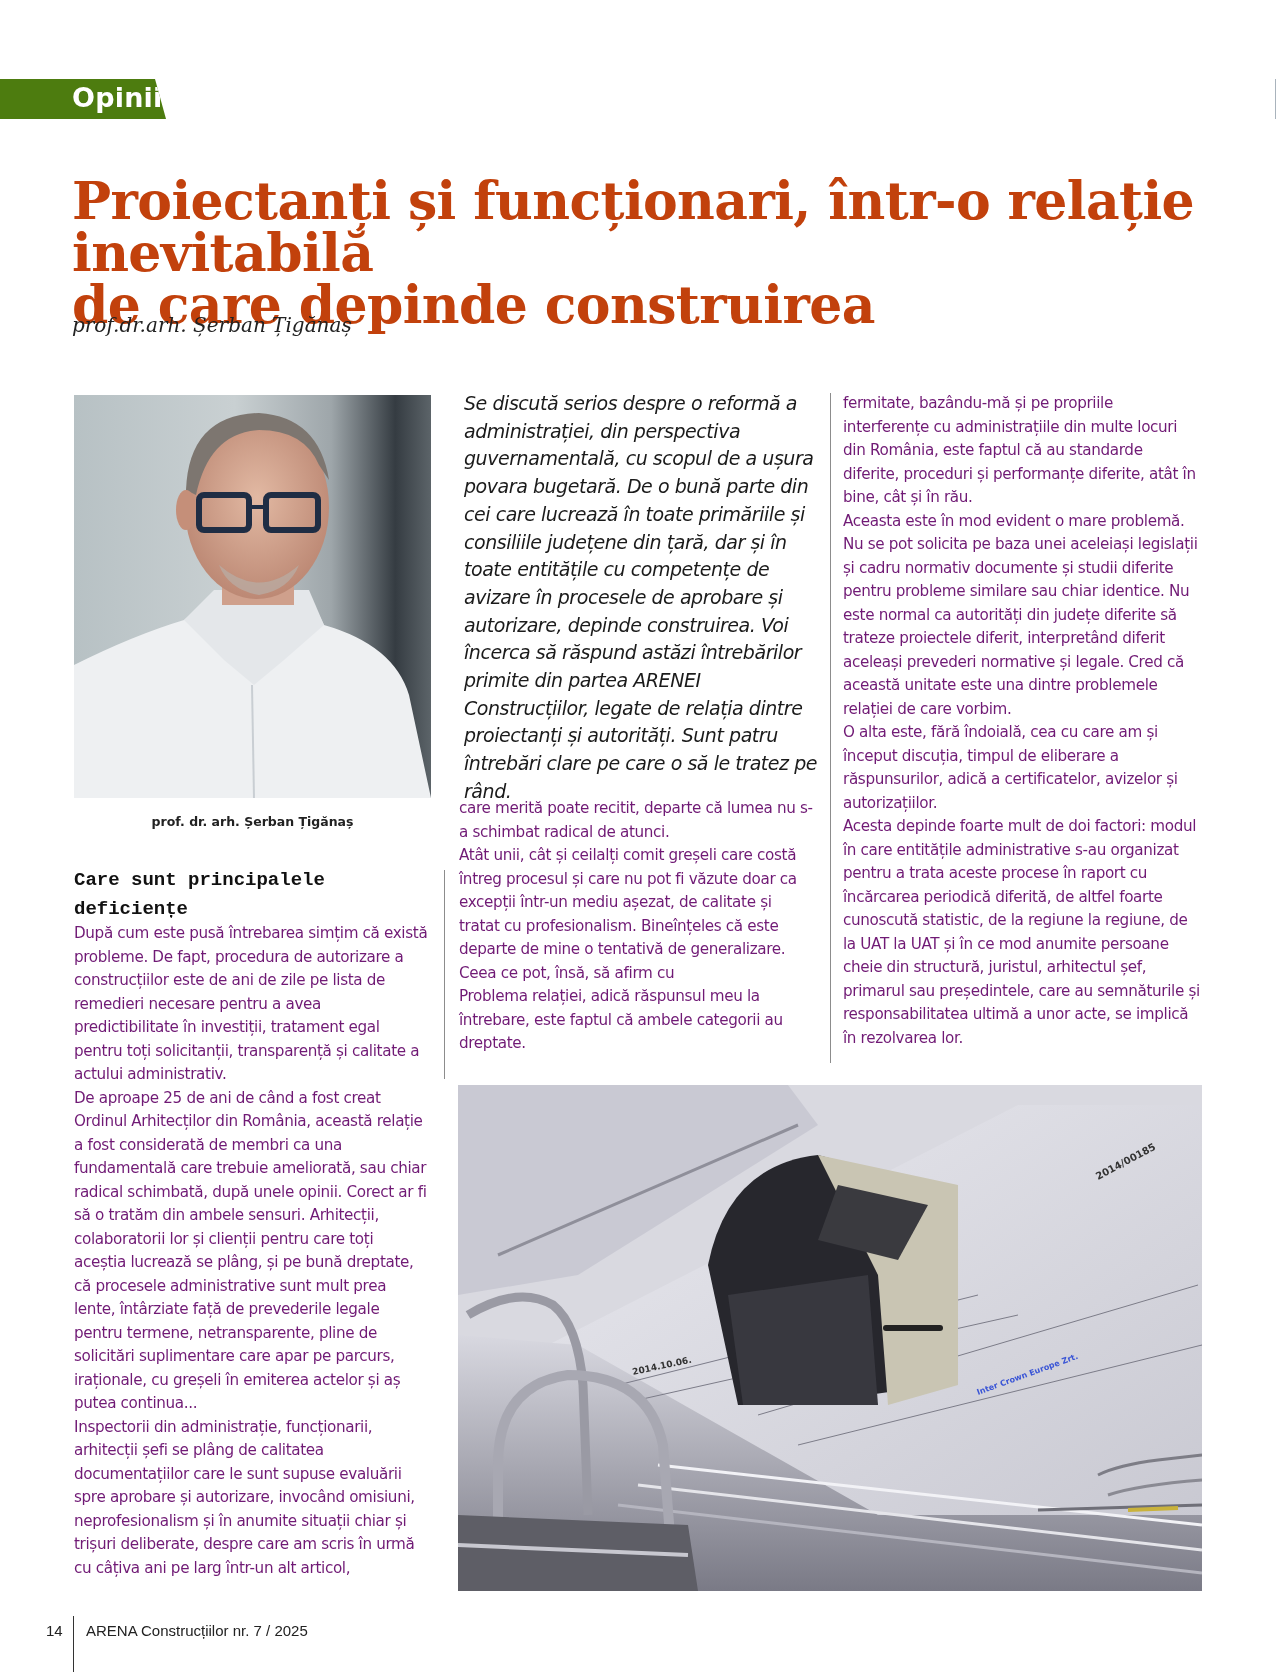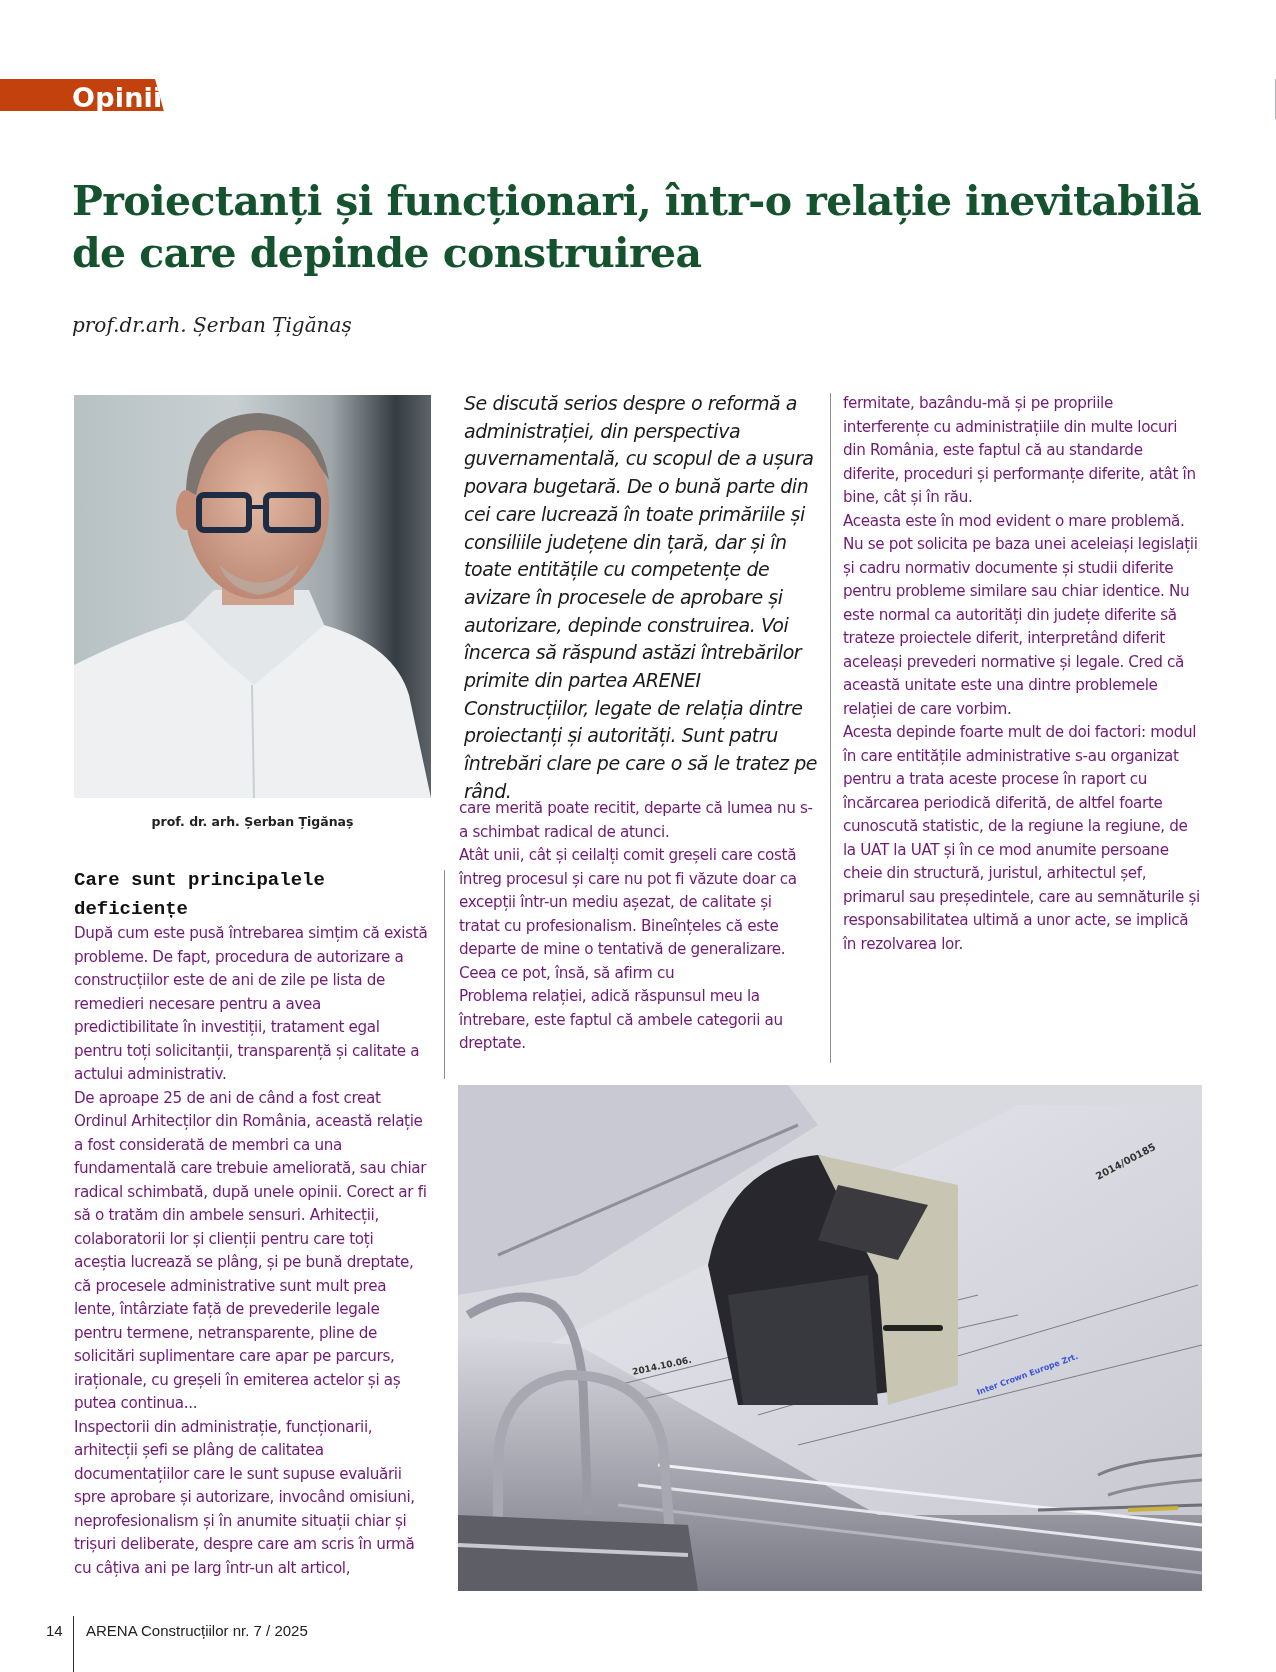--- a/index.html
+++ b/index.html
@@ -1,36 +1,36 @@
 <!DOCTYPE html>
 <html><head>
 <meta charset="utf-8">
 <style>
   * { margin: 0; padding: 0; box-sizing: border-box; }
   html, body { width: 1276px; height: 1672px; background: #ffffff; overflow: hidden; }
   body { position: relative; font-family: "DejaVu Sans", sans-serif; color: #1a1a1a; }
 
   .section-tag {
-    position: absolute; left: 0; top: 79px; width: 166px; height: 32px;
-    background: #c2410c;
+    position: absolute; left: 0; top: 79px; width: 166px; height: 40px;
+    background: #4d7c0f;
     clip-path: polygon(0 0, 155px 0, 166px 40px, 0 40px);
   }
   .section-tag span {
     position: absolute; left: 72px; top: 3px;
     font-family: "DejaVu Sans", sans-serif; font-weight: bold; font-size: 27px;
     color: #ffffff; letter-spacing: 0.2px;
   }
   .edge-mark {
     position: absolute; left: 1275px; top: 79px; width: 1px; height: 40px; background: #a9b3bc;
   }
 
   .headline {
     position: absolute; left: 72px; top: 175px; width: 1130px;
-    font-family: "DejaVu Serif", serif; font-weight: bold; font-size: 41px;
-    line-height: 52px; color: #14532d; letter-spacing: -0.6px;
+    font-family: "DejaVu Serif", serif; font-weight: bold; font-size: 52px;
+    line-height: 52px; color: #c2410c; letter-spacing: -0.6px;
   }
   .byline {
     position: absolute; left: 72px; top: 313px;
     font-family: "DejaVu Serif", serif; font-style: italic; font-size: 20px; color: #222;
   }
 
   .portrait {
     position: absolute; left: 74px; top: 395px; width: 357px; height: 403px; overflow: hidden;
     background: linear-gradient(90deg, #b9c2c5 0%, #c8cfd1 40%, #aeb6b9 75%, #3c4348 100%);
   }
@@ -138,20 +138,21 @@
   <p>care merită poate recitit, departe că lumea nu s-a schimbat radical de atunci.</p>
   <p>Atât unii, cât și ceilalți comit greșeli care costă întreg procesul și care nu pot fi văzute doar ca excepții într-un mediu așezat, de calitate și tratat cu profesionalism. Bineînțeles că este departe de mine o tentativă de generalizare. Ceea ce pot, însă, să afirm cu</p>
   <p>Problema relației, adică răspunsul meu la întrebare, este faptul că ambele categorii au dreptate.</p>
 </div>
 
 <div class="divider div-b"></div>
 
 <div class="col-text col3">
   <p>fermitate, bazându-mă și pe propriile interferențe cu administrațiile din multe locuri din România, este faptul că au standarde diferite, proceduri și performanțe diferite, atât în bine, cât și în rău.</p>
   <p>Aceasta este în mod evident o mare problemă. Nu se pot solicita pe baza unei aceleiași legislații și cadru normativ documente și studii diferite pentru probleme similare sau chiar identice. Nu este normal ca autorități din județe diferite să trateze proiectele diferit, interpretând diferit aceleași prevederi normative și legale. Cred că această unitate este una dintre problemele relației de care vorbim.</p>
+  <p>O alta este, fără îndoială, cea cu care am și început discuția, timpul de eliberare a răspunsurilor, adică a certificatelor, avizelor și autorizațiilor.</p>
   <p>Acesta depinde foarte mult de doi factori: modul în care entitățile administrative s-au organizat pentru a trata aceste procese în raport cu încărcarea periodică diferită, de altfel foarte cunoscută statistic, de la regiune la regiune, de la UAT la UAT și în ce mod anumite persoane cheie din structură, juristul, arhitectul șef, primarul sau președintele, care au semnăturile și responsabilitatea ultimă a unor acte, se implică în rezolvarea lor.</p>
 </div>
 
 <div class="docs-photo">
   <svg viewBox="0 0 744 506" preserveAspectRatio="none">
     <defs>
       <linearGradient id="paperG" x1="0" y1="0" x2="1" y2="1">
         <stop offset="0" stop-color="#e9e9ef"></stop>
         <stop offset="1" stop-color="#c9c9d2"></stop>
       </linearGradient>

